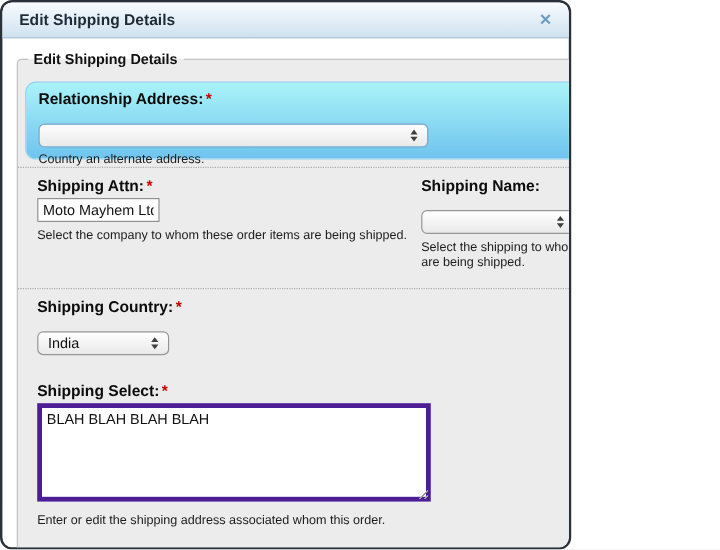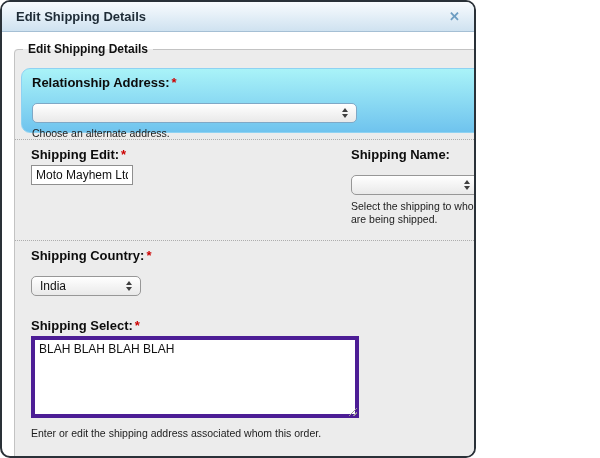--- a/index.html
+++ b/index.html
@@ -147,29 +147,30 @@
         </div>
         <div class="selwrap w-rel">
           <select class="macsel blue">
             <option></option>
           </select>
           <span class="stepper">
               <i class="tri-up"></i>
               <i class="tri-dn"></i>
             </span>
         </div>
-        <div class="help">Choose an alternate address.</div>
+        <div class="help">Country an alternate address.</div>
       </div>
 
       <div class="section sep pad-b two-col">
         <div class="col-left">
           <div class="label-row">
-            <span>Shipping Edit:</span><span class="req">*</span>
+            <span>Shipping Attn:</span><span class="req">*</span>
           </div>
           <input type="text" class="text-input" value="Moto Mayhem Ltd" style="">
+          <div class="help nowrap">Select the company to whom these order items are being shipped.</div>
         </div>
         <div class="col-right">
           <div class="label-row">Shipping Name:</div>
           <div class="selwrap w-attn">
             <select class="macsel">
               <option></option>
             </select>
             <span class="stepper">
                 <i class="tri-up"></i>
                 <i class="tri-dn"></i>

